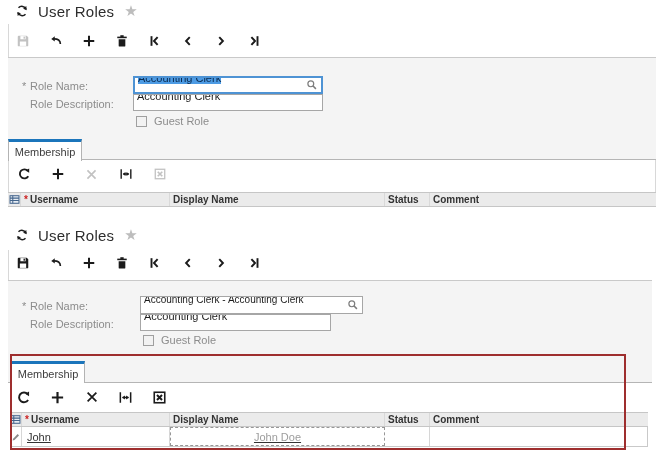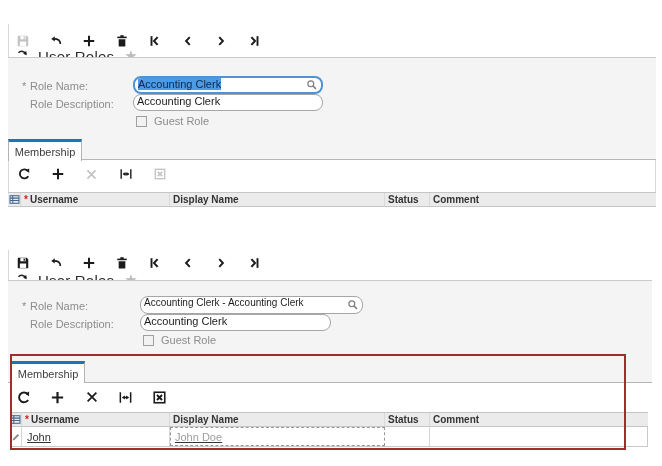--- a/index.html
+++ b/index.html
@@ -1,36 +1,36 @@
 <!DOCTYPE html>
 <html><head>
 <meta charset="utf-8">
 <style>
   html,body{margin:0;padding:0;background:#fff;}
   .screen{position:relative;width:662px;height:466px;background:#fff;overflow:hidden;
           font-family:"Liberation Sans",sans-serif;}
   .abs{position:absolute;}
   svg{display:block;}
   
-  .title-row{display:flex;align-items:center;margin-top:45px;}
+  .title-row{display:flex;align-items:center;}
   .title-ic{width:14px;height:14px;color:#1d1d1d;margin-right:9px;}
   .title-text{font-size:15px;color:#2d2d2d;letter-spacing:.2px;}
   .star{color:#bdbdbd;font-size:15px;margin-left:10px;line-height:14px;}
   
   .tbar{display:flex;align-items:center;}
   .ic{width:15px;height:15px;color:#1b1b1b;display:flex;align-items:center;justify-content:center;}
   .main-ic{margin-right:18px;}
   .grid-ic{margin-right:19px;}
   .dis{color:#c2c2c2;}
   
   .formpanel{background:#f4f4f4;border-top:1px solid #c9c9c9;box-sizing:border-box;
              border-bottom:1px solid #b5b5b5;}
   .flabel{font-size:11px;color:#8c8c8c;white-space:nowrap;}
   .inputbox{background:#fff;box-sizing:border-box;font-size:11px;color:#1c1c1c;
-            display:flex;align-items:flex-start;padding:0 16px 0 3px;overflow:hidden;white-space:nowrap;border-radius:8px;}
+            display:flex;align-items:flex-end;padding:0 16px 8px 3px;overflow:hidden;white-space:nowrap;}
   .focusbrd{border:2px solid #4e93d4;}
   .normbrd{border:1px solid #a6a6a6;}
   .sel{background:#4d9be4;color:#0a2a4e;}
   .mag{position:absolute;right:3px;top:50%;transform:translateY(-50%);color:#7c7c7c;}
   .checkbox{width:11px;height:11px;border:1px solid #9f9f9f;background:#f2f2f2;box-sizing:border-box;}
   .cblabel{font-size:11px;color:#8c8c8c;margin-left:7px;}
   
   .tab{background:#fff;border:1px solid #b3b3b3;border-top:3px solid #1b75bb;border-bottom:none;
        font-size:11px;color:#3d3d3d;display:flex;align-items:center;justify-content:center;
        box-sizing:border-box;z-index:5;}
@@ -355,21 +355,21 @@
 
     <div class="grow abs" style="left:10px;top:203px;width:638px;height:20px;">
       <div class="gc" style="width:12px;justify-content:center;padding:0;">
         <svg viewBox="0 0 16 16" width="10" height="10">
             <polygon points="2.6,13.6 3.4,10.6 10.6,3.2 12.8,5.4 5.6,12.8" fill="#8a8a8a"></polygon>
           </svg>
       </div>
       <div class="gc" style="width:148px;">
           <span>John</span>
         </div>
-      <div class="gc gc-dashed" style="width:215px;">
+      <div class="gc gc-dashed" style="width:215px;justify-content:center;">
           <span>John Doe</span>
         </div>
       <div class="gc" style="width:45px;">
           <span></span>
         </div>
       <div class="gc" style="flex:1;border-right:1px solid #c9c9c9;">
           <span></span>
         </div>
     </div>
 

